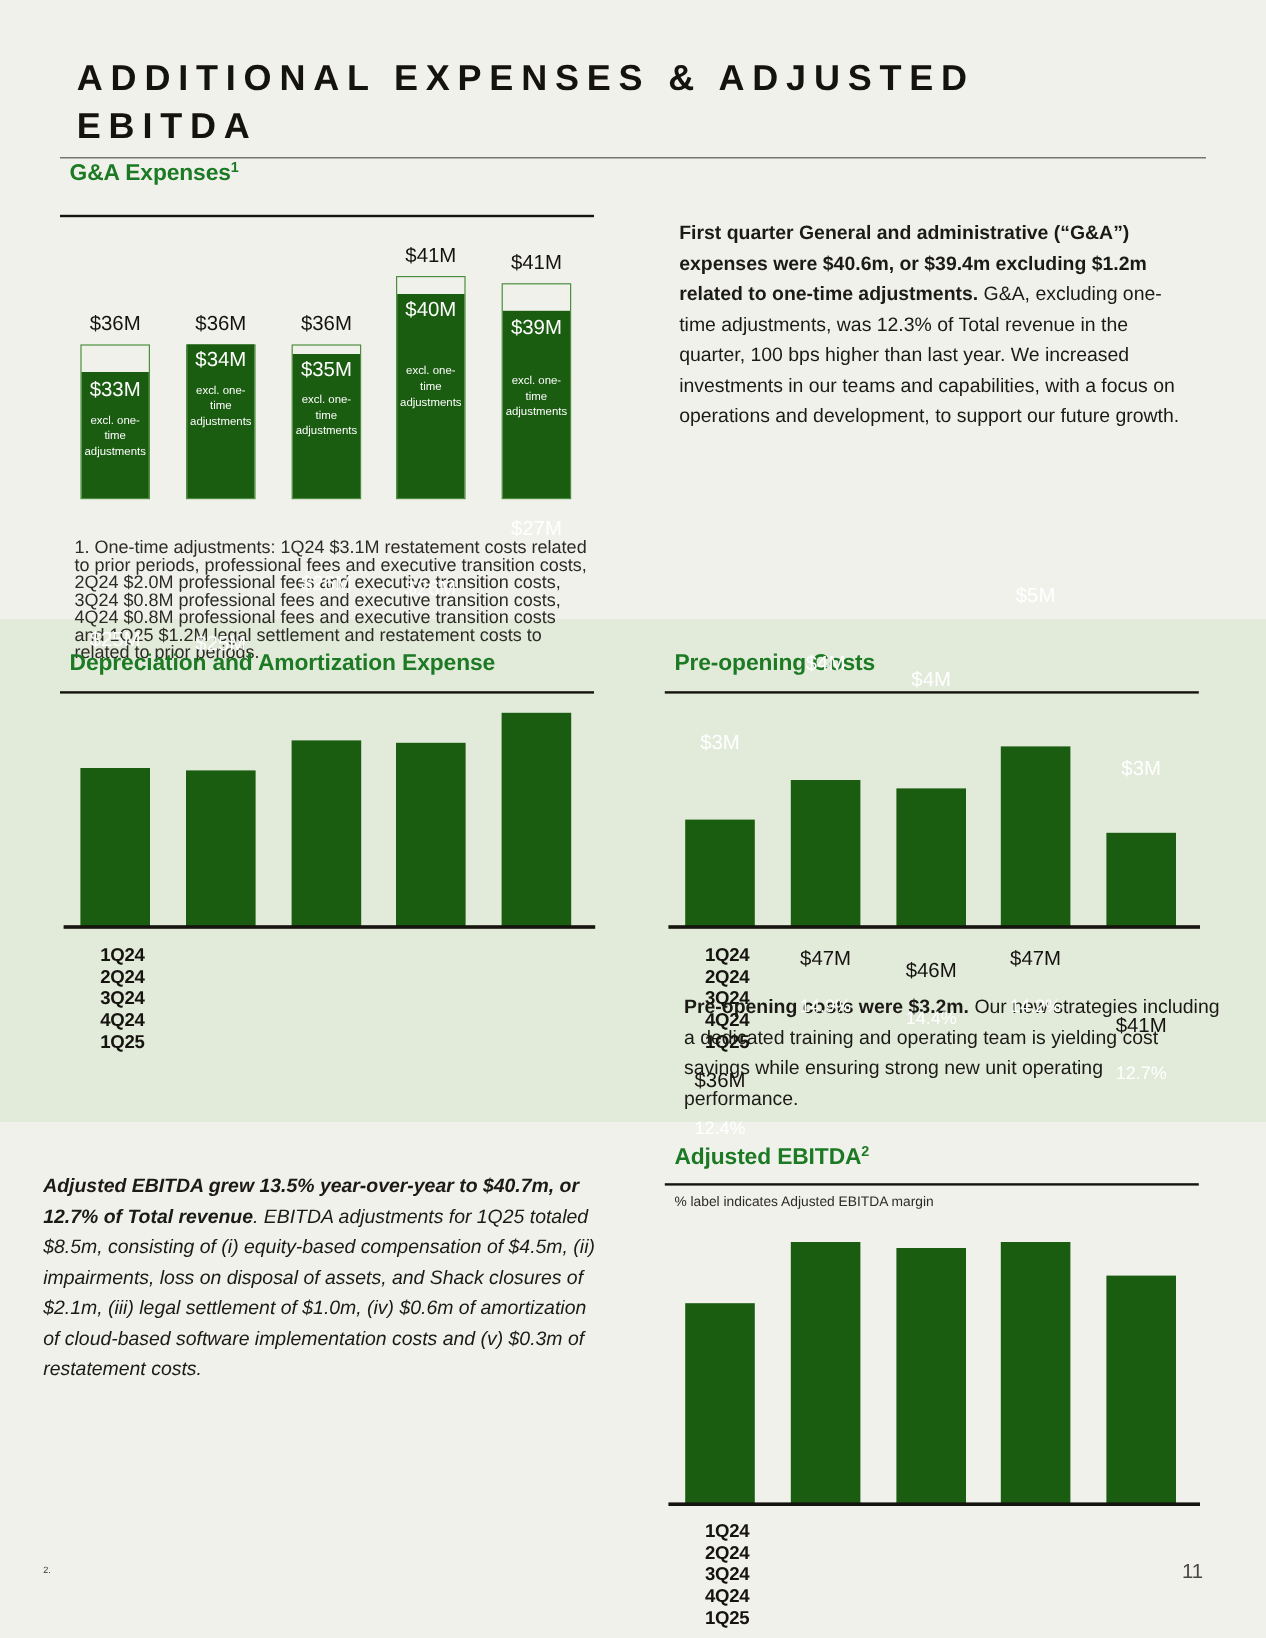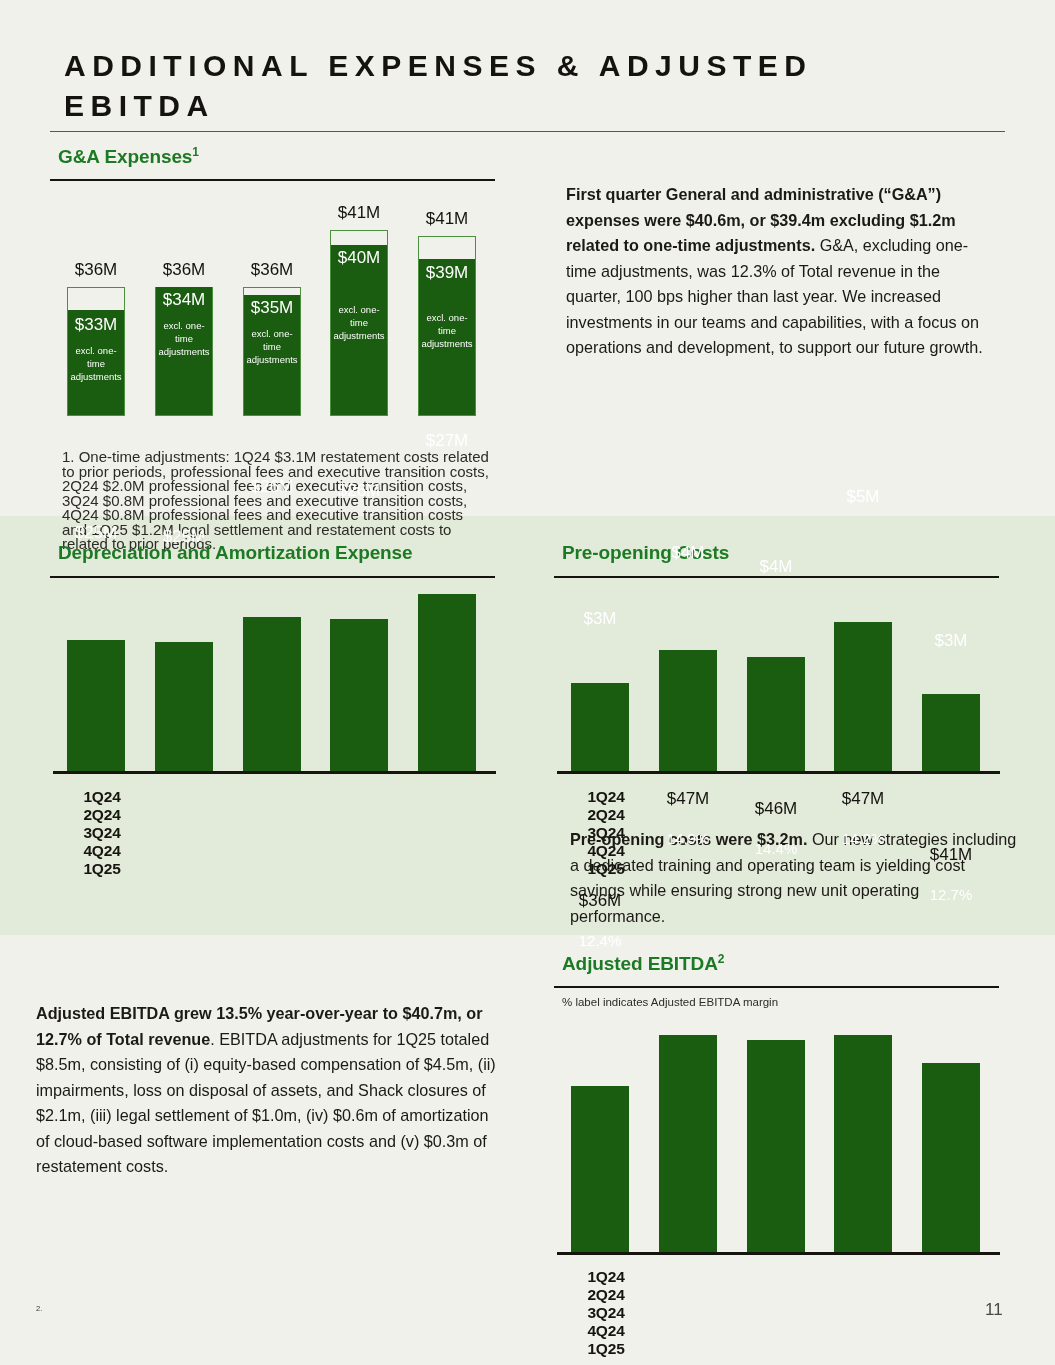--- a/index.html
+++ b/index.html
@@ -113,21 +113,21 @@
 </head>
 <body>
 
 <div id="slide">
 
   <div class="band-green" style="top:516px;height:419px;"></div>
 
   <div class="slide-title">ADDITIONAL EXPENSES &amp; ADJUSTED EBITDA</div>
   <div class="title-rule"></div>
 
-  <div class="sec-head" style="left:58px;top:145px;">
+  <div class="sec-head" style="left:58px;top:132px;">
     <span>G&amp;A Expenses</span><sup>1</sup>
   </div>
   <div class="sec-rule" style="left:50px;top:179px;width:445px;"></div>
 
   <div class="chart" style="left:58px;top:216px;width:440px;height:200px;">
 
     <div class="bar-wrap" style="left:9px;width:58px;height:129px;">
       <div class="val-top" style="top:-27px;">$36M</div>
       <div class="gna-bar-outer" style="height:129px;">
         <div class="gna-bar-fill" style="height:105px;">
@@ -254,21 +254,21 @@
     <div class="xlabel" style="width:88px;">2Q24</div>
     <div class="xlabel" style="width:88px;">3Q24</div>
     <div class="xlabel" style="width:88px;">4Q24</div>
     <div class="xlabel" style="width:88px;">1Q25</div>
   </div>
 
   <div class="para" style="left:570px;top:827px;width:448px;">
     <b>Pre-opening costs were $3.2m.</b><span> Our new strategies including a dedicated training and operating team is yielding cost savings while ensuring strong new unit operating performance.</span>
   </div>
 
-  <div class="para" style="left:36px;top:1001px;width:466px;">
+  <div class="para" style="left:36px;top:976px;width:466px;font-style:italic;">
     <b>Adjusted EBITDA grew 13.5% year-over-year to $40.7m, or 12.7% of Total revenue</b><span>. EBITDA adjustments for 1Q25 totaled $8.5m, consisting of (i) equity-based compensation of $4.5m, (ii) impairments, loss on disposal of assets, and Shack closures of $2.1m, (iii) legal settlement of $1.0m, (iv) $0.6m of amortization of cloud-based software implementation costs and (v) $0.3m of restatement costs.</span>
   </div>
 
   <div class="sec-head" style="left:562px;top:952px;">
     <span>Adjusted EBITDA</span><sup>2</sup>
   </div>
   <div class="sec-rule" style="left:554px;top:986px;width:445px;"></div>
   <div class="chart-note" style="left:562px;top:996px;">% label indicates Adjusted EBITDA margin</div>
 
   <div class="chart" style="left:562px;top:1023px;width:440px;height:230px;">

